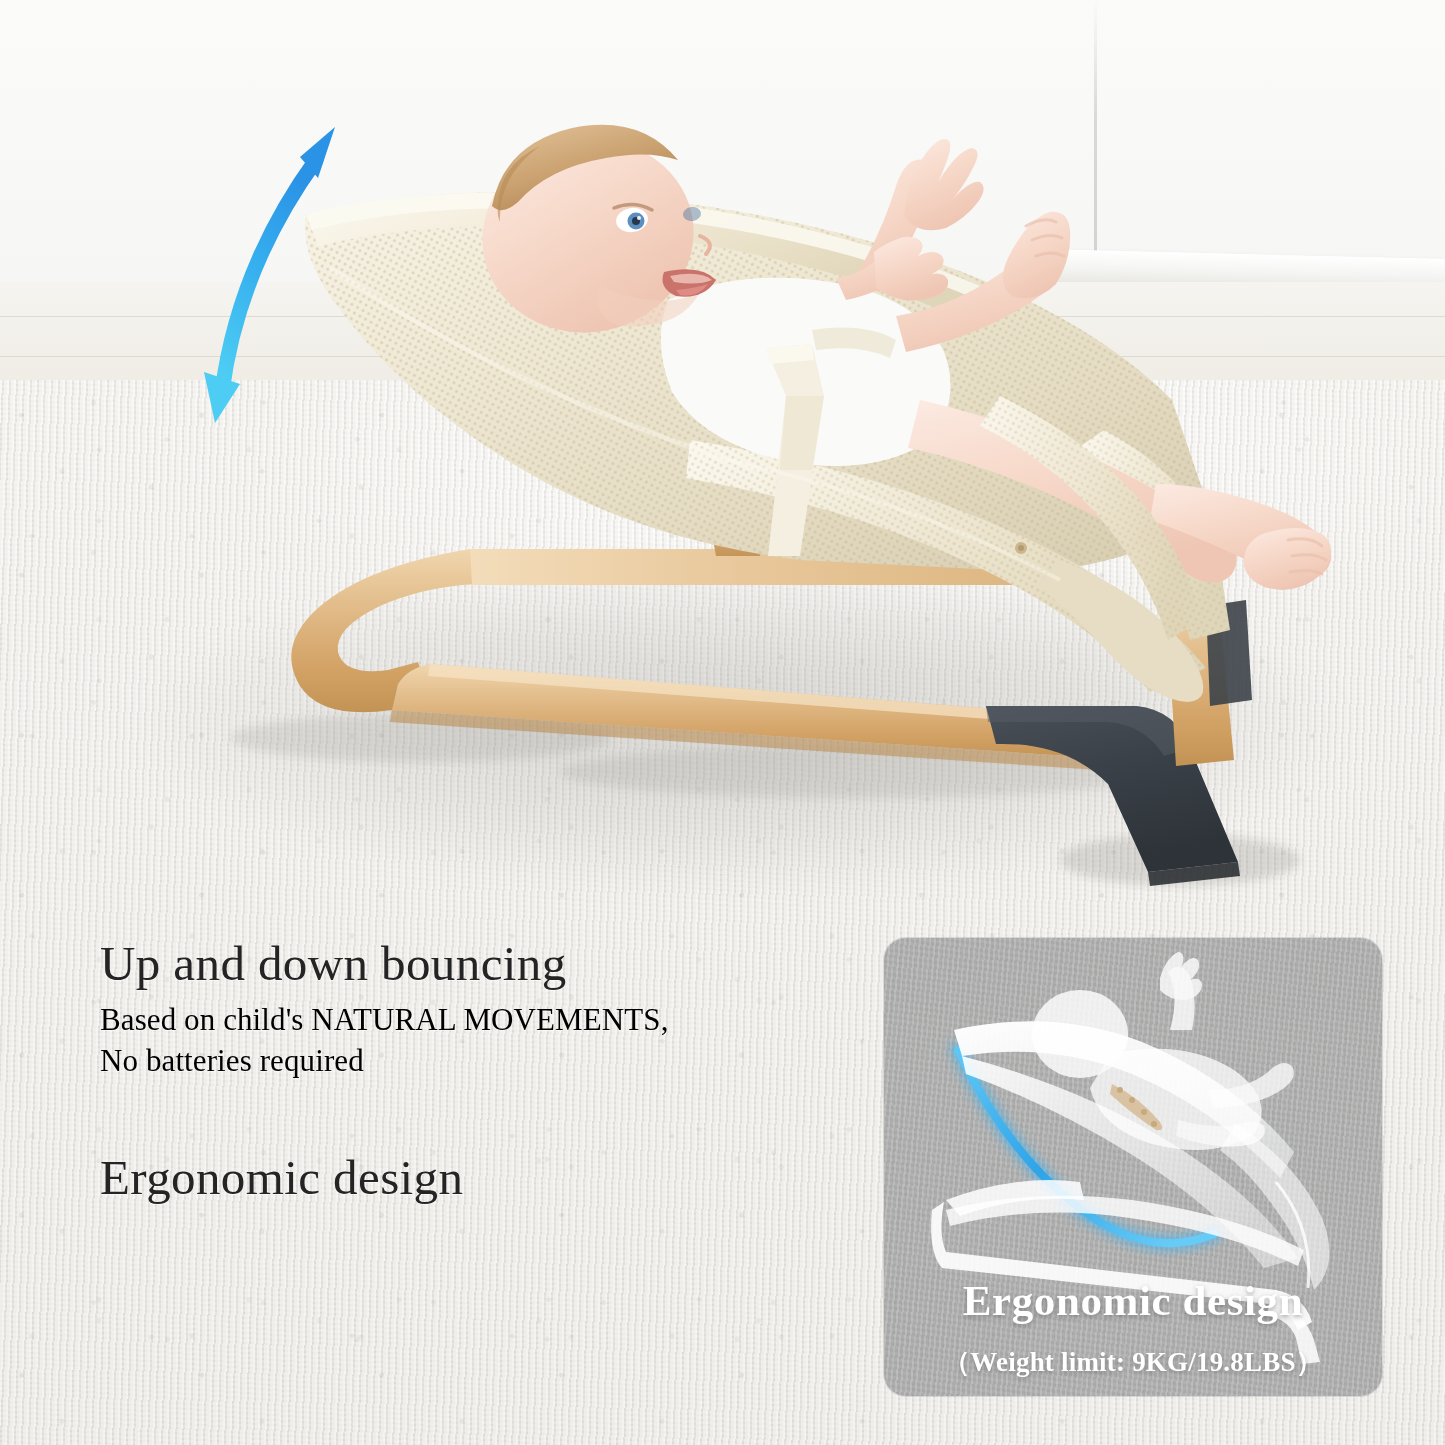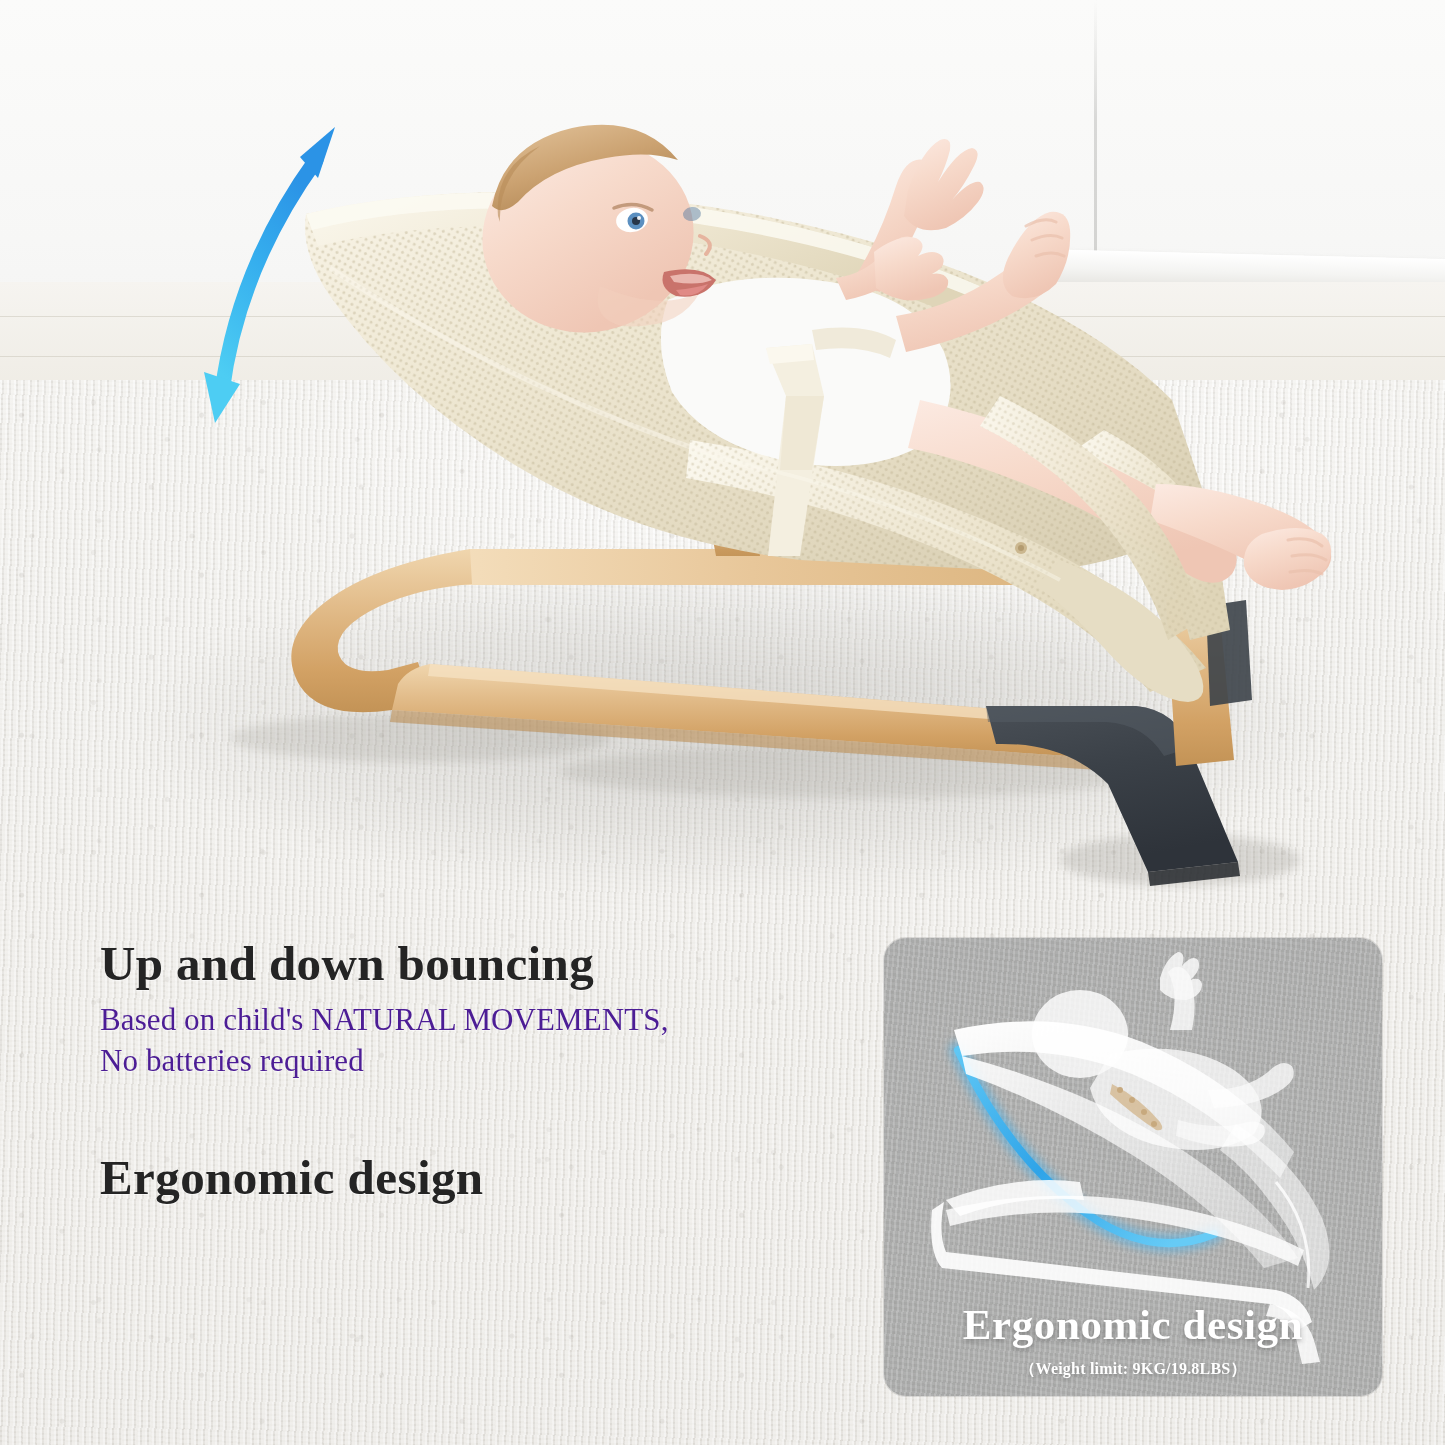--- a/index.html
+++ b/index.html
@@ -51,49 +51,49 @@
 
   
   .bouncer{position:absolute;left:0;top:0;width:1445px;height:1445px;pointer-events:none;}
 
   
   .txt-block{position:absolute;left:100px;}
   .tb1{top:938px;}
   .tb2{top:1152px;}
   .head{
     font-family:"Liberation Serif", serif;
-    font-weight:700;font-size:49px;line-height:1.06;
+    font-weight:400;font-size:49px;line-height:1.06;
     color:#242424;letter-spacing:.4px;margin:0 0 9px 0;
     text-shadow:0 1px 0 rgba(255,255,255,.6);
   }
   .sub{
     font-family:"Liberation Serif", serif;
     font-weight:400;font-size:31px;line-height:1.33;
-    color:#4c1d95;margin:0;letter-spacing:.1px;
+    color:#000000;margin:0;letter-spacing:.1px;
     text-shadow:0 1px 0 rgba(255,255,255,.55);
   }
 
   
   .inset{
     position:absolute;left:884px;top:938px;width:498px;height:458px;
     border-radius:22px;overflow:hidden;
     background:rgba(155,156,156,.78);
     box-shadow:0 0 0 1px rgba(140,141,141,.25);
   }
   .inset-tex{position:absolute;inset:0;opacity:.28;
     background-image:
       repeating-linear-gradient(95deg, rgba(255,255,255,.45) 0 2px, rgba(120,120,118,.25) 2px 5px),
       repeating-linear-gradient(8deg, rgba(255,255,255,.3) 0 3px, rgba(130,130,128,.2) 3px 6px);}
   .inset-cap{
     position:absolute;left:0;right:0;bottom:16px;text-align:center;
     font-family:"Liberation Serif", serif;color:#ffffff;
   }
   .inset-cap .c1{font-weight:700;font-size:43px;line-height:1.05;letter-spacing:.6px;
     text-shadow:0 2px 5px rgba(70,70,70,.45);}
-  .inset-cap .c2{font-weight:700;font-size:16px;line-height:1.35;margin-top:11px;letter-spacing:.2px;
+  .inset-cap .c2{font-weight:700;font-size:27px;line-height:1.35;margin-top:20px;letter-spacing:.2px;
     text-shadow:0 2px 4px rgba(70,70,70,.4);}
 </style>
 </head>
 <body>
 
 <div id="stage">
 
   <div class="wall"></div>
   <div class="wall-seam"></div>
   <div class="baseboard"></div>

